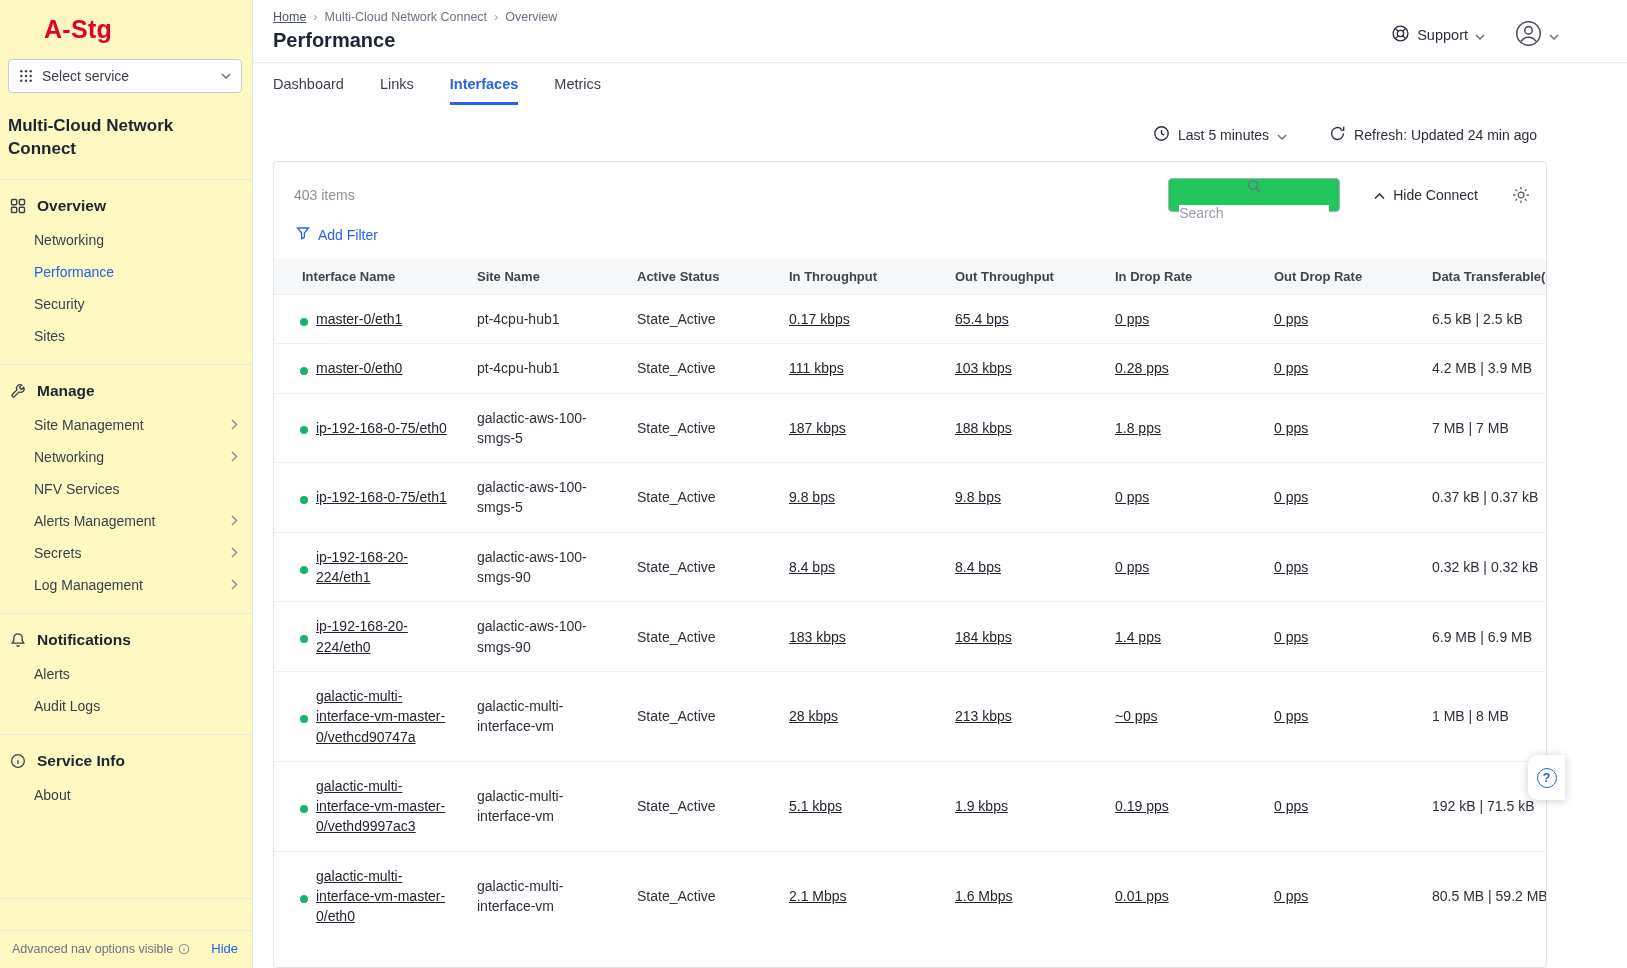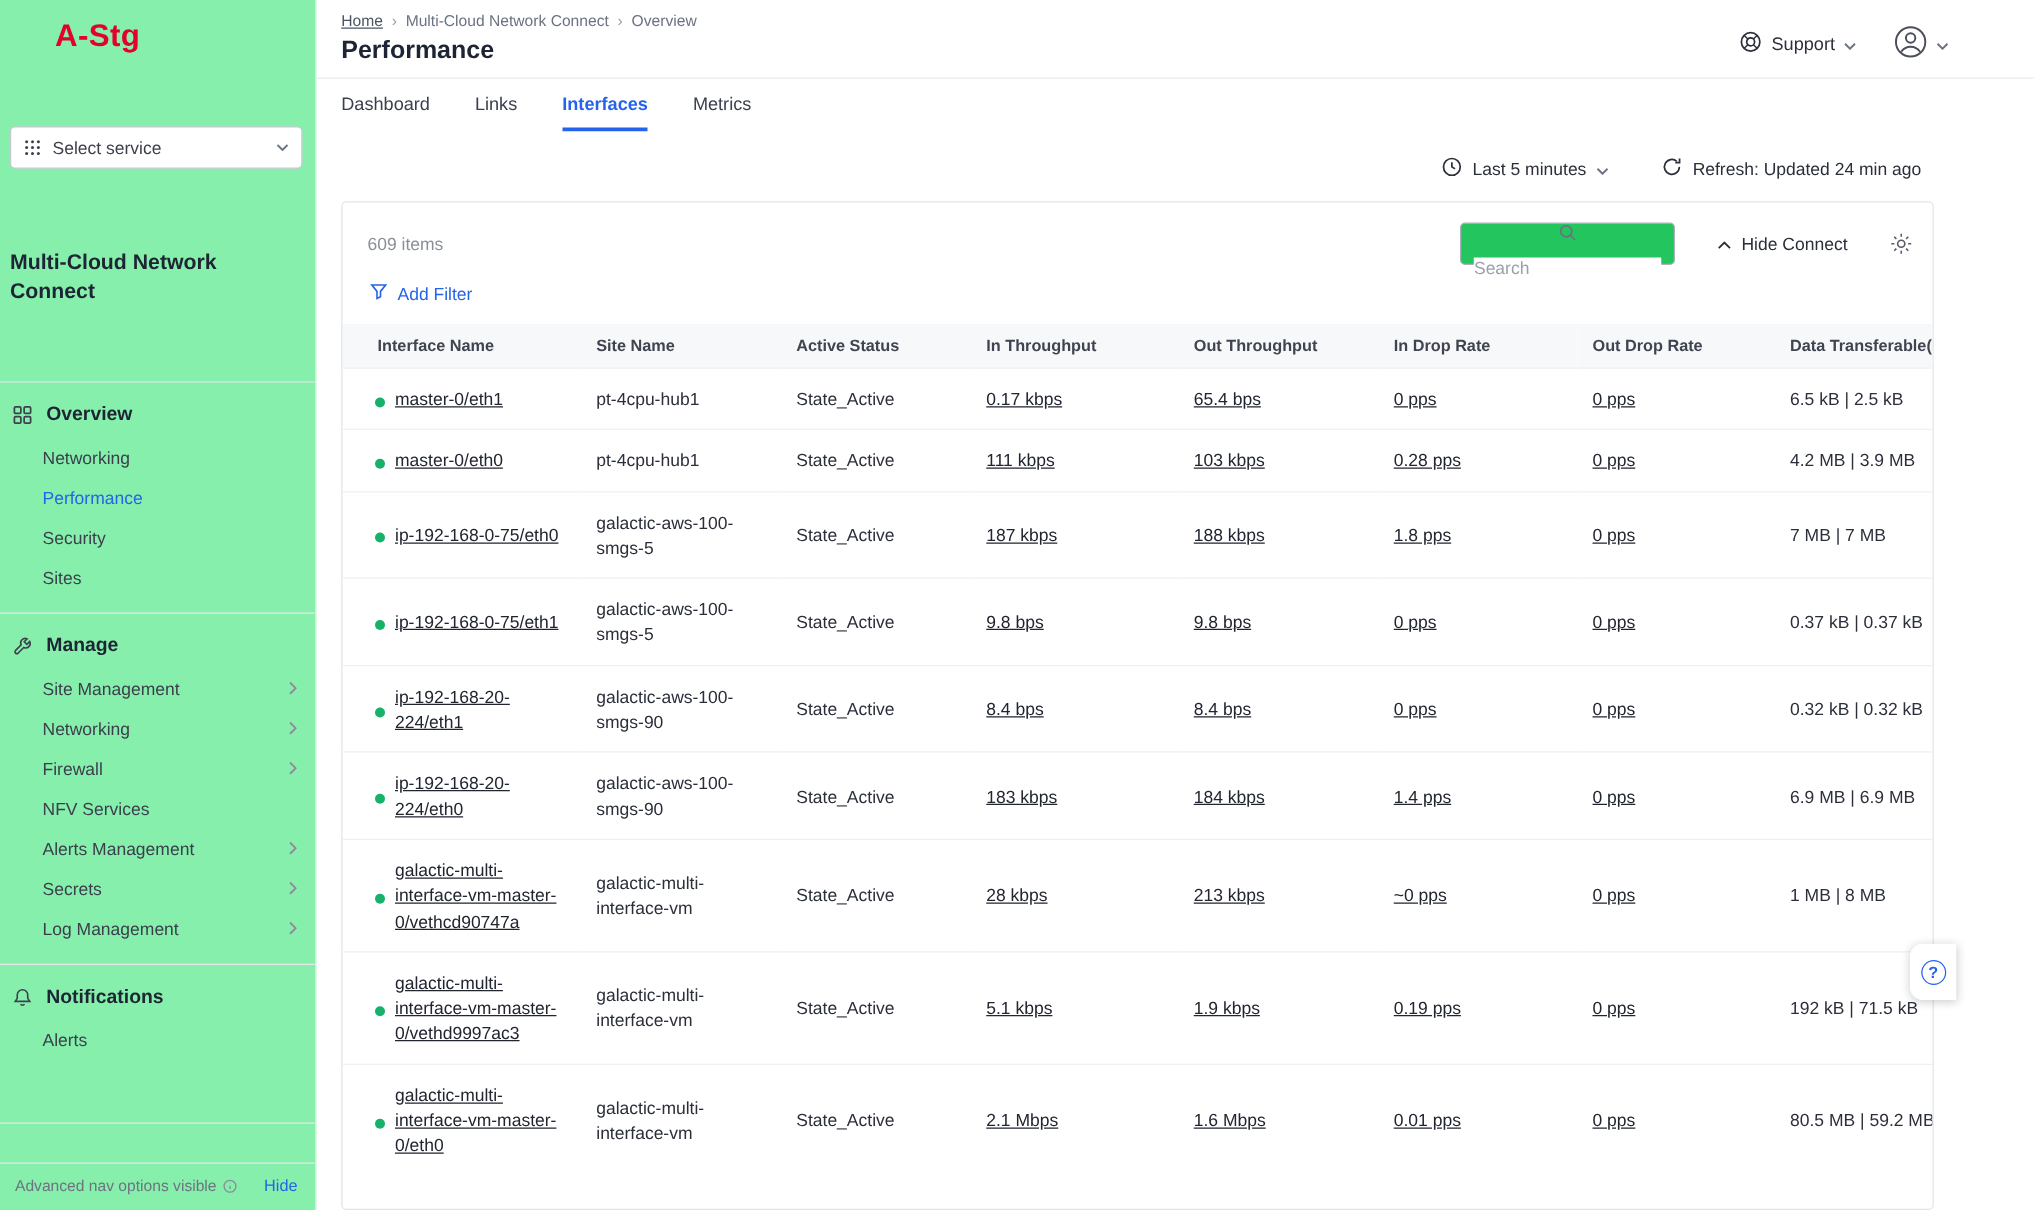--- a/index.html
+++ b/index.html
@@ -8,23 +8,23 @@
     font-family: "Liberation Sans", sans-serif;
     background: #ffffff;
     color: #2b2f3a;
     position: relative;
   }
   .app { display: flex; width: 100%; height: 100%; }
 
   
   .sidebar {
     width: 253px; min-width: 253px; height: 100%;
-    background: #86efac;
+    background: #fef9c3;
     border-right: 1px solid #e3e4e8;
-    display: flex; flex-direction: column; gap: 42px;
+    display: flex; flex-direction: column;
   }
   .logo {
     color: #e4002b; font-size: 25px; font-weight: bold;
     padding: 15px 0 13px 44px; letter-spacing: .3px;
   }
   .service-select {
     margin: 2px 0 14px 8px; width: 234px; height: 34px;
     background: #fff; border: 1px solid #c7cad2; border-radius: 4px;
     display: flex; align-items: center; gap: 9px; padding: 0 10px;
     font-size: 14px; color: #3c3f4a; cursor: pointer;
@@ -232,28 +232,20 @@
           </div>
           <div class="nav-item">
             <span>Networking</span>
             <span class="chev-r">
               <svg width="7" height="11" viewBox="0 0 7 11" fill="none" stroke="currentColor" stroke-width="1.5">
                 <path d="M1 1l4.5 4.5L1 10"></path>
               </svg>
             </span>
           </div>
           <div class="nav-item">
-            <span>Firewall</span>
-            <span class="chev-r">
-              <svg width="7" height="11" viewBox="0 0 7 11" fill="none" stroke="currentColor" stroke-width="1.5">
-                <path d="M1 1l4.5 4.5L1 10"></path>
-              </svg>
-            </span>
-          </div>
-          <div class="nav-item">
             <span>NFV Services</span>
           </div>
           <div class="nav-item">
             <span>Alerts Management</span>
             <span class="chev-r">
               <svg width="7" height="11" viewBox="0 0 7 11" fill="none" stroke="currentColor" stroke-width="1.5">
                 <path d="M1 1l4.5 4.5L1 10"></path>
               </svg>
             </span>
           </div>
@@ -395,21 +387,21 @@
               <path d="M13.6 8A5.6 5.6 0 1 1 11.7 3.8"></path>
               <path d="M13.8 1.6v3.2h-3.2"></path>
             </svg>
         </span>
         <span>Refresh: Updated 24 min ago</span>
       </div>
     </div>
 
     <section class="card">
       <div class="card-top">
-        <span class="items-count">609 items</span>
+        <span class="items-count">403 items</span>
         <div class="card-top-right">
           <div class="search-box">
             <span>
               <svg width="14" height="14" viewBox="0 0 14 14" fill="none" stroke="#6b7280" stroke-width="1.4">
                   <circle cx="6" cy="6" r="4.4"></circle>
                   <path d="M9.4 9.4L13 13"></path>
                 </svg>
             </span>
             <input type="text" placeholder="Search" style="">
           </div>

